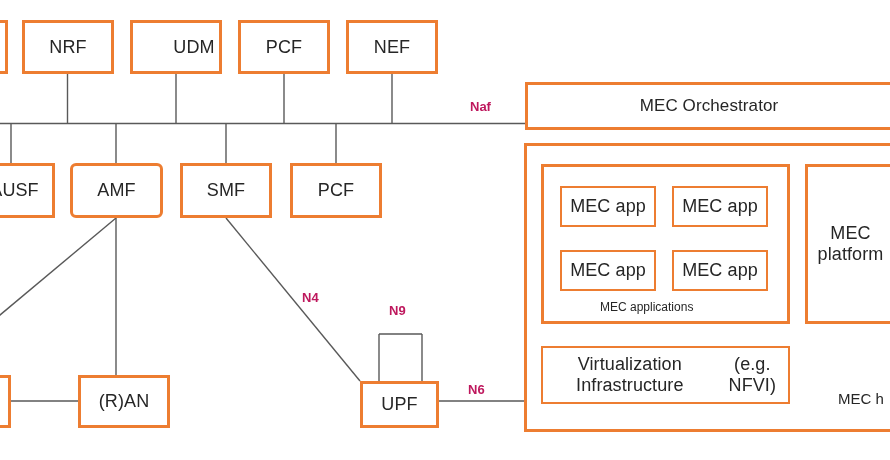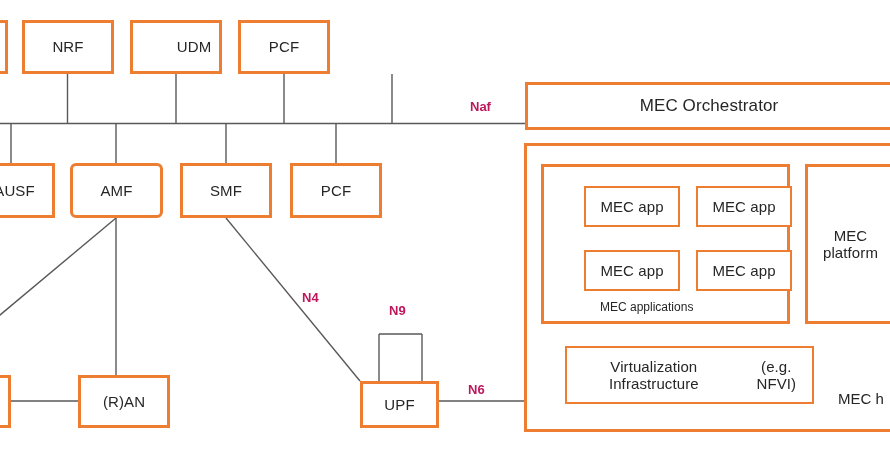--- a/index.html
+++ b/index.html
@@ -3,23 +3,23 @@
 <meta charset="utf-8">
 <style>
   html,body{margin:0;padding:0;background:#ffffff;}
   body{width:890px;height:460px;overflow:hidden;
        font-family:"Liberation Sans", sans-serif;color:#262626;}
   #diagram{position:relative;width:890px;height:460px;background:#ffffff;}
 
   
   .nf{position:absolute;box-sizing:border-box;background:#ffffff;
       border:3px solid #ED7D31;display:flex;align-items:center;
-      justify-content:center;font-size:15px;letter-spacing:.1px;
+      justify-content:center;font-size:18px;letter-spacing:.1px;
       color:#262626;text-align:center;line-height:1.15;}
-  .nf.thin{border-width:2px;margin-left:24px;}
+  .nf.thin{border-width:2px;}
 
   
   .cont{position:absolute;box-sizing:border-box;background:transparent;
         border:3px solid #ED7D31;}
   .cont-label{position:absolute;font-size:12px;color:#262626;
               white-space:nowrap;}
   .diag{position:absolute;left:0;top:0;width:890px;height:460px;
         pointer-events:none;}
 
   
@@ -64,20 +64,21 @@
   </svg>
 
   <div class="nf clip-l" style="left:-20px;top:20px;width:28px;height:54px;"></div>
 
   <div class="nf" style="left:22px;top:20px;width:92px;height:54px;">NRF</div>
 
   <div class="nf" style="left:130px;top:20px;width:92px;height:54px;padding-left:36px;">UDM</div>
 
   <div class="nf" style="left:238px;top:20px;width:92px;height:54px;">PCF</div>
 
+  <div class="nf" style="left:346px;top:20px;width:92px;height:54px;">NEF</div>
 
   <div class="nf clip-l" style="left:-37px;top:163px;width:92px;height:55px;padding-left:14px;">AUSF</div>
 
   <div class="nf" style="left:70px;top:163px;width:93px;height:55px;border-radius:6px;">AMF</div>
 
   <div class="nf" style="left:180px;top:163px;width:92px;height:55px;">SMF</div>
 
   <div class="nf" style="left:290px;top:163px;width:92px;height:55px;">PCF</div>
 
   <div class="nf clip-l" style="left:-24px;top:375px;width:35px;height:53px;"></div>

